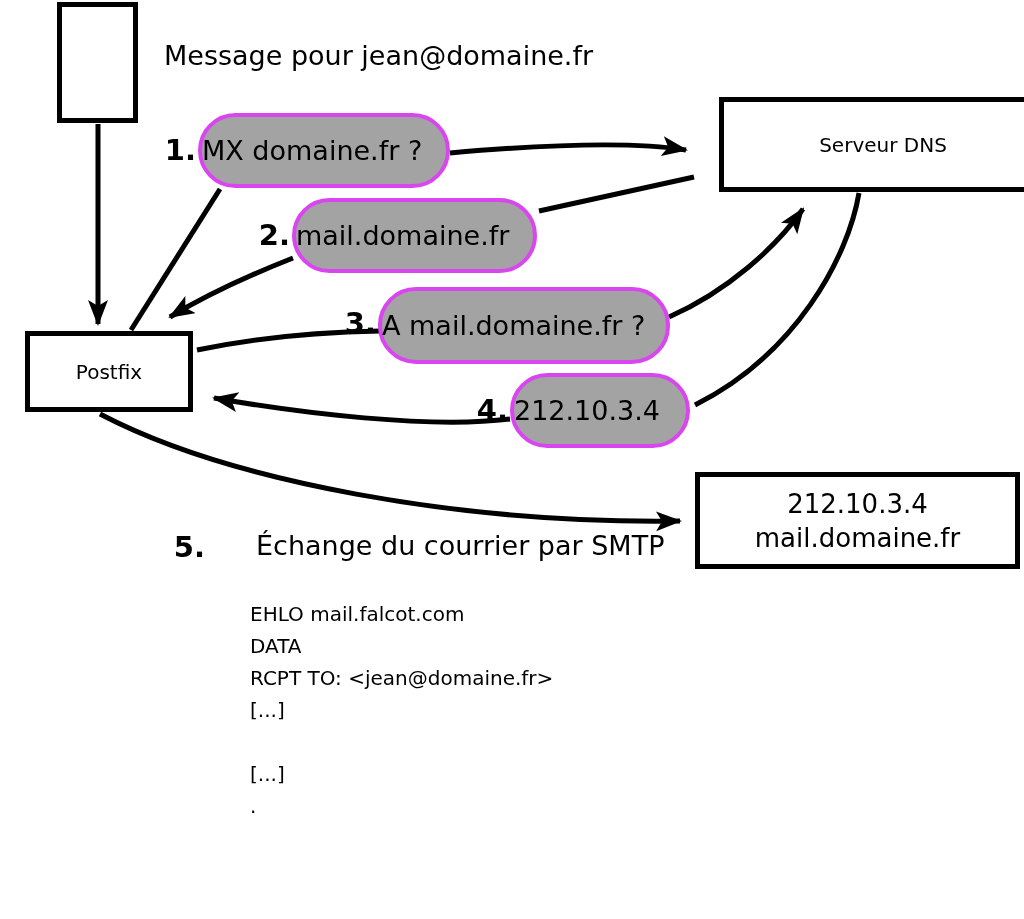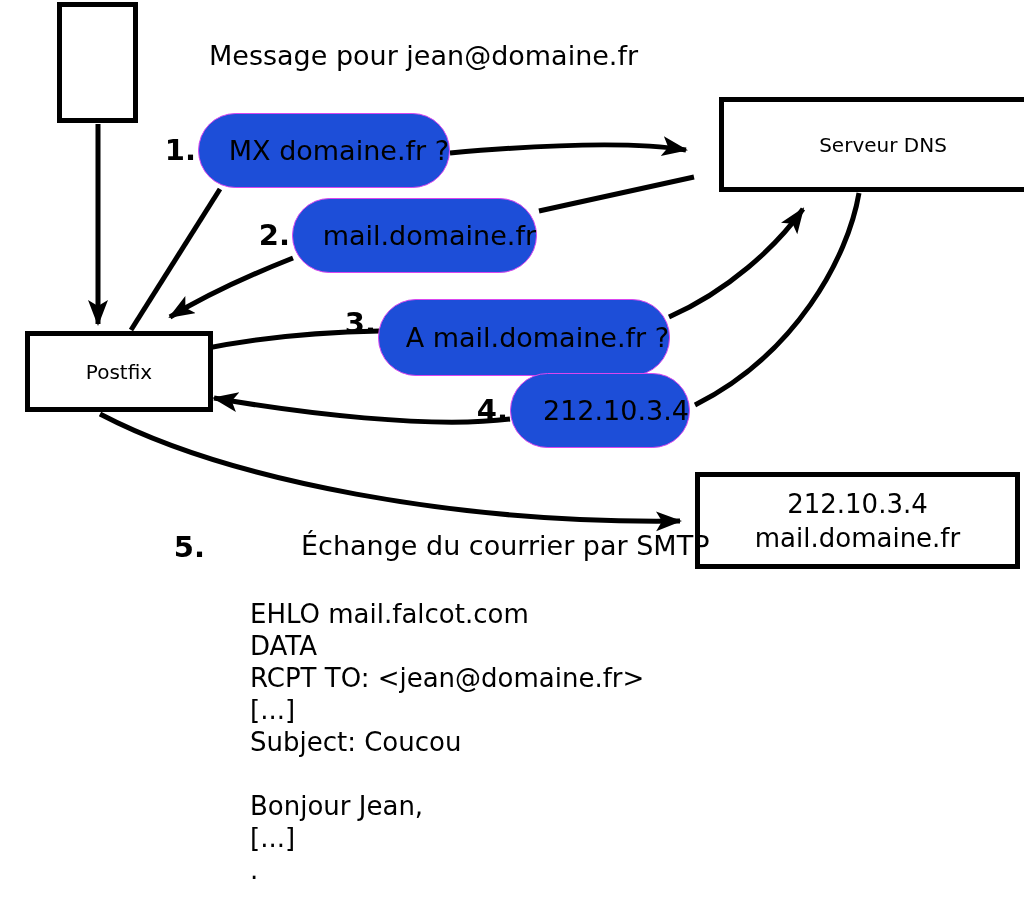--- a/index.html
+++ b/index.html
@@ -27,49 +27,48 @@
     border: 5px solid #000000;
     background: #ffffff;
     display: flex;
     align-items: center;
     justify-content: center;
     text-align: center;
   }
   .pill {
     position: absolute;
     box-sizing: border-box;
-    border: 1px solid #d946ef;
+    border: 4px solid #d946ef;
     border-radius: 38px;
-    background: #1d4ed8;
+    background: #a3a3a3;
     display: flex;
     align-items: center;
-    justify-content: flex-end;
+    justify-content: flex-start;
     font-size: 27px;
     white-space: nowrap;
   }
   .numlabel {
     position: absolute;
     font-size: 29px;
     font-weight: bold;
     text-align: right;
     white-space: nowrap;
   }
   .free-text {
     position: absolute;
     font-size: 27px;
     white-space: nowrap;
-    margin-left: 45px;
   }
   .node-label { font-size: 20px; margin-left: 25px; }
   .mail-box-label { font-size: 26px; line-height: 34px; }
   #smtp-block {
     position: absolute;
     left: 250px;
     top: 598px;
-    font-size: 26px;
+    font-size: 20px;
   }
   .smtp-line {
     height: 32px;
     line-height: 32px;
     white-space: pre;
   }
 </style>
 </head>
 <body>
 
@@ -92,21 +91,21 @@
       <path d="M859,193 C848,258 795,355 695,405"></path>
       <path d="M510,419 C430,429 300,413 214,398" marker-end="url(#arrow)"></path>
       <path d="M100,414 C230,482 460,524 680,521" marker-end="url(#arrow)"></path>
     </g>
   </svg>
 
   <div class="box" style="left:57px; top:2px; width:81px; height:121px;"></div>
 
   <div class="free-text" style="left:164px; top:40px;">Message pour jean@domaine.fr</div>
 
-  <div class="box node-label" style="left:0px; top:331px; width:188px; height:81px;">
+  <div class="box node-label" style="left:0px; top:331px; width:168px; height:81px;">
     <span>Postfix</span>
   </div>
 
   <div class="box node-label" style="left:694px; top:97px; width:328px; height:95px;">
     <span>Serveur DNS</span>
   </div>
 
   <div class="box" style="left:695px; top:472px; width:325px; height:97px;">
     <div class="mail-box-label">
       <div>212.10.3.4</div>
@@ -118,37 +117,35 @@
   <div class="pill" style="left:198px; top:113px; width:252px; height:75px;">
     <span>MX domaine.fr ?</span>
   </div>
 
   <div class="numlabel" style="left:228px; top:218px; width:62px;">2.</div>
   <div class="pill" style="left:292px; top:198px; width:245px; height:75px;">
     <span>mail.domaine.fr</span>
   </div>
 
   <div class="numlabel" style="left:314px; top:306px; width:62px;">3.</div>
-  <div class="pill" style="left:378px; top:299px; width:292px; height:77px;">
+  <div class="pill" style="left:378px; top:287px; width:292px; height:77px;">
     <span>A mail.domaine.fr ?</span>
   </div>
 
   <div class="numlabel" style="left:446px; top:393px; width:62px;">4.</div>
   <div class="pill" style="left:510px; top:373px; width:180px; height:75px;">
     <span>212.10.3.4</span>
   </div>
 
   <div class="numlabel" style="left:143px; top:530px; width:62px;">5.</div>
   <div class="free-text" style="left:256px; top:530px;">Échange du courrier par SMTP</div>
 
   <div id="smtp-block">
     <div class="smtp-line">EHLO mail.falcot.com</div>
     <div class="smtp-line">DATA</div>
     <div class="smtp-line">RCPT TO: &lt;jean@domaine.fr&gt;</div>
     <div class="smtp-line">[...]</div>
-    <div class="smtp-line">Subject: Coucou</div>
     <div class="smtp-line"></div>
-    <div class="smtp-line">Bonjour Jean,</div>
     <div class="smtp-line">[...]</div>
     <div class="smtp-line">.</div>
   </div>
 
 </div>
 
 </body></html>

